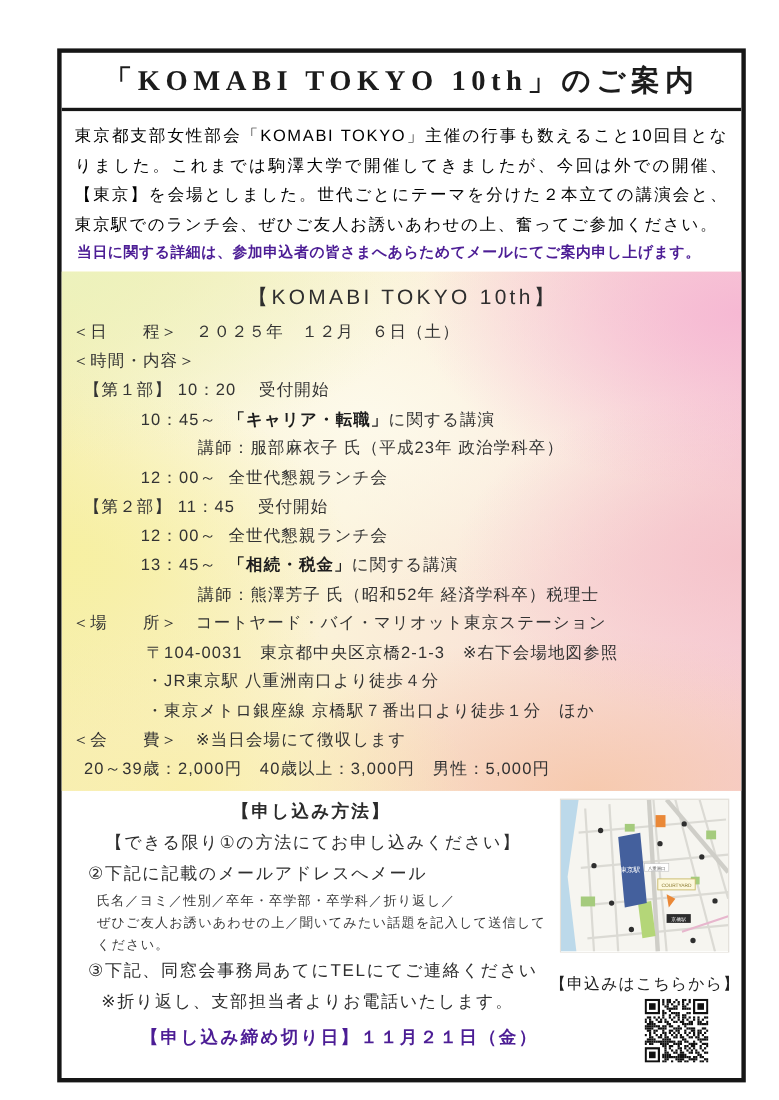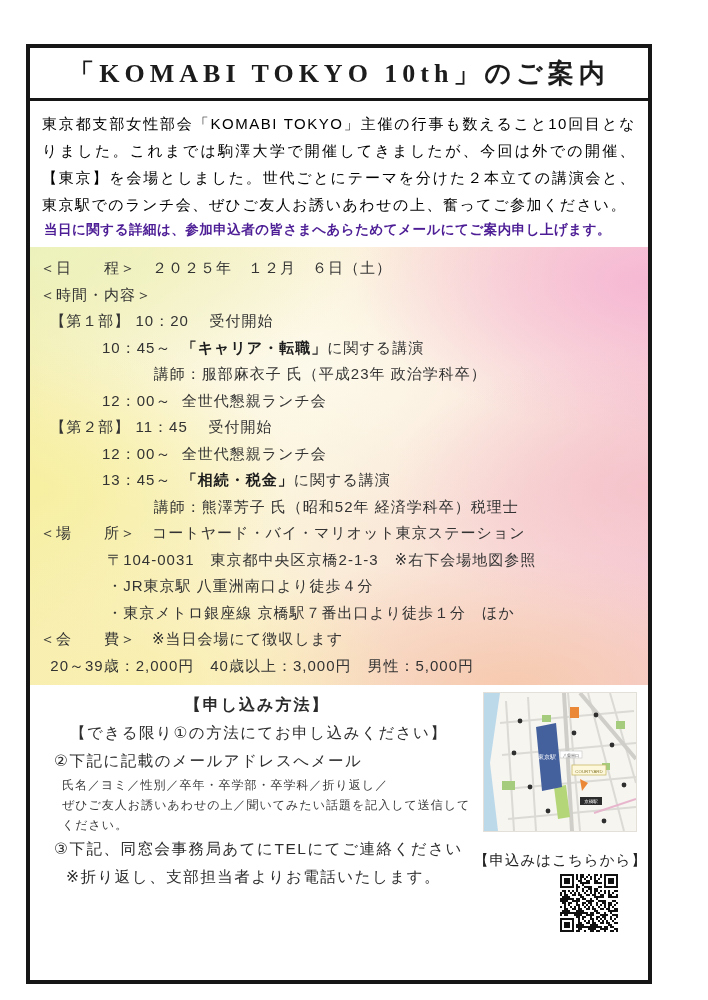--- a/index.html
+++ b/index.html
@@ -1,18 +1,18 @@
 <!DOCTYPE html>
 <html lang="ja"><head>
 <meta charset="utf-8">
 <style>
   html,body{margin:0;padding:0;background:#ffffff;}
   body{width:708px;height:1000px;position:relative;overflow:hidden;
        font-family:"Liberation Sans","DejaVu Sans",sans-serif;color:#222;}
-  .frame{position:absolute;left:26px;top:44px;width:618px;height:932px;
+  .frame{position:absolute;left:52px;top:44px;width:618px;height:932px;
          border:4px solid #161616;background:#fff;overflow:hidden;}
   
   .title-box{border-bottom:3px solid #161616;height:50px;display:flex;
              align-items:center;justify-content:center;}
   .title-box h1{margin:0;font-family:"Liberation Serif","DejaVu Serif",serif;
                 font-size:26px;font-weight:600;letter-spacing:5px;color:#1c1c1c;white-space:nowrap;}
   
   .intro{padding:9px 12px 0 12px;font-size:15px;line-height:27px;
          letter-spacing:1.5px;color:#000000;text-align:justify;}
   .notice{padding:3px 0 8px 14px;font-size:13.5px;font-weight:bold;letter-spacing:.5px;}
@@ -54,20 +54,21 @@
 <div class="frame">
 
   <div class="title-box">
     <h1>「KOMABI TOKYO 10th」のご案内</h1>
   </div>
 
   <div class="intro">東京都支部女性部会「KOMABI TOKYO」主催の行事も数えること10回目となりました。これまでは駒澤大学で開催してきましたが、今回は外での開催、【東京】を会場としました。世代ごとにテーマを分けた２本立ての講演会と、東京駅でのランチ会、ぜひご友人お誘いあわせの上、奮ってご参加ください。</div>
   <div class="notice red">当日に関する詳細は、参加申込者の皆さまへあらためてメールにてご案内申し上げます。</div>
 
   <div class="event-panel">
+    <div class="event-heading">【KOMABI TOKYO 10th】</div>
     <div class="ev-line"><span>＜日　　程＞　２０２５年　１２月　６日（土）</span></div>
     <div class="ev-line"><span>＜時間・内容＞</span></div>
     <div class="ev-line"><span>  【第１部】 10：20    受付開始</span></div>
     <div class="ev-line"><span>            10：45～  </span><b>「キャリア・転職」</b><span>に関する講演</span></div>
     <div class="ev-line"><span>                      講師：服部麻衣子 氏（平成23年 政治学科卒）</span></div>
     <div class="ev-line"><span>            12：00～  全世代懇親ランチ会</span></div>
     <div class="ev-line"><span>  【第２部】 11：45    受付開始</span></div>
     <div class="ev-line"><span>            12：00～  全世代懇親ランチ会</span></div>
     <div class="ev-line"><span>            13：45～  </span><b>「相続・税金」</b><span>に関する講演</span></div>
     <div class="ev-line"><span>                      講師：熊澤芳子 氏（昭和52年 経済学科卒）税理士</span></div>
@@ -81,20 +82,21 @@
 
   <div class="apply">
     <div class="apply-left">
       <div class="ap-heading">【申し込み方法】</div>
       <div class="ap-line" style="padding-left:30px;">【できる限り①の方法にてお申し込みください】</div>
       <div class="ap-line" style="padding-left:14px;">②下記に記載のメールアドレスへメール</div>
       <div class="ap-small" style="padding-left:22px;">氏名／ヨミ／性別／卒年・卒学部・卒学科／折り返し／</div>
       <div class="ap-small" style="padding-left:22px;">ぜひご友人お誘いあわせの上／聞いてみたい話題を記入して送信してください。</div>
       <div class="ap-line" style="padding-left:14px;">③下記、同窓会事務局あてにTELにてご連絡ください</div>
       <div class="ap-line" style="padding-left:26px;">※折り返し、支部担当者よりお電話いたします。</div>
+      <div class="deadline red">【申し込み締め切り日】１１月２１日（金）</div>
     </div>
 
     <div class="apply-right">
       <div class="map-wrap">
         <svg viewBox="0 0 152 138" width="152" height="138" xmlns="http://www.w3.org/2000/svg">
           <rect x="0" y="0" width="152" height="138" fill="#f6f5f0"></rect>
           <polygon points="0,0 16,0 6,70 14,138 0,138" fill="#bcd9ea"></polygon>
           <g stroke="#dbdad4" stroke-width="2">
             <line x1="22" y1="8" x2="30" y2="138"></line>
             <line x1="44" y1="4" x2="52" y2="138"></line>

